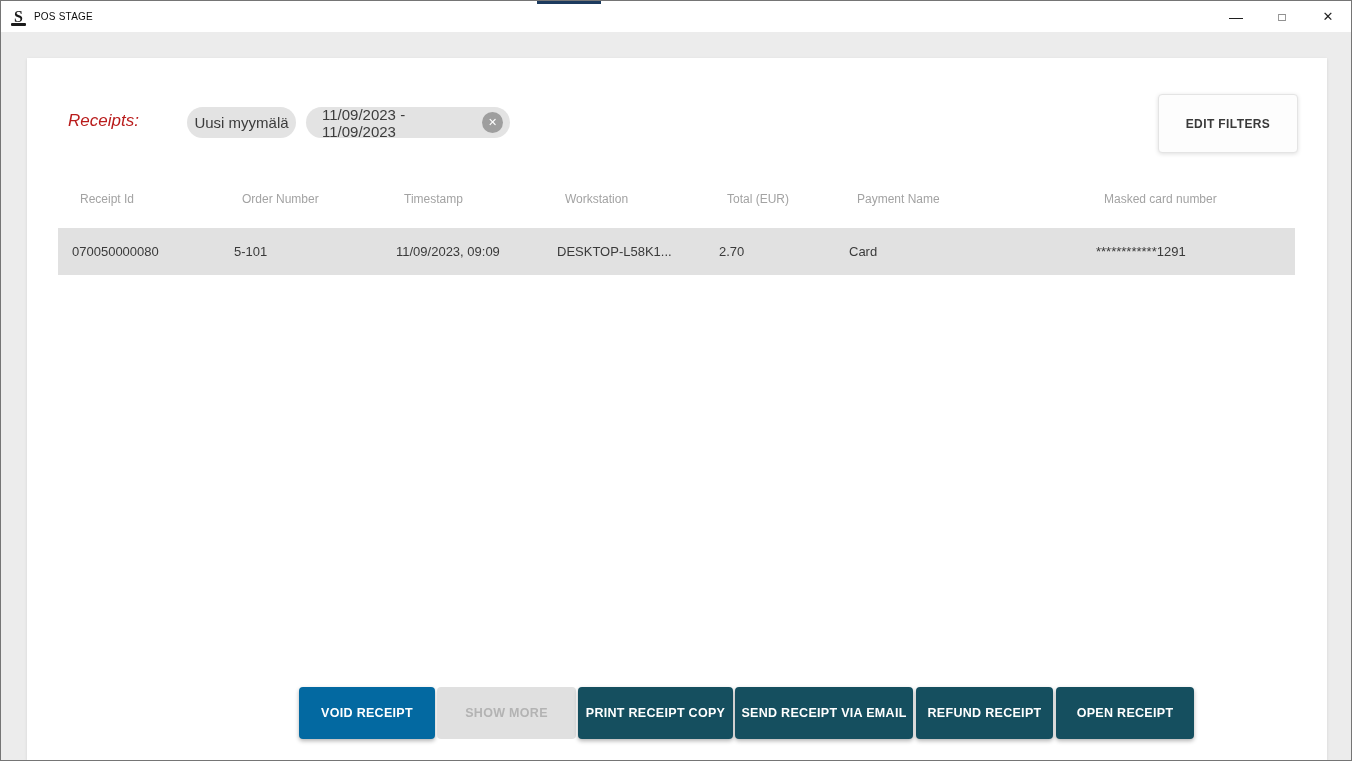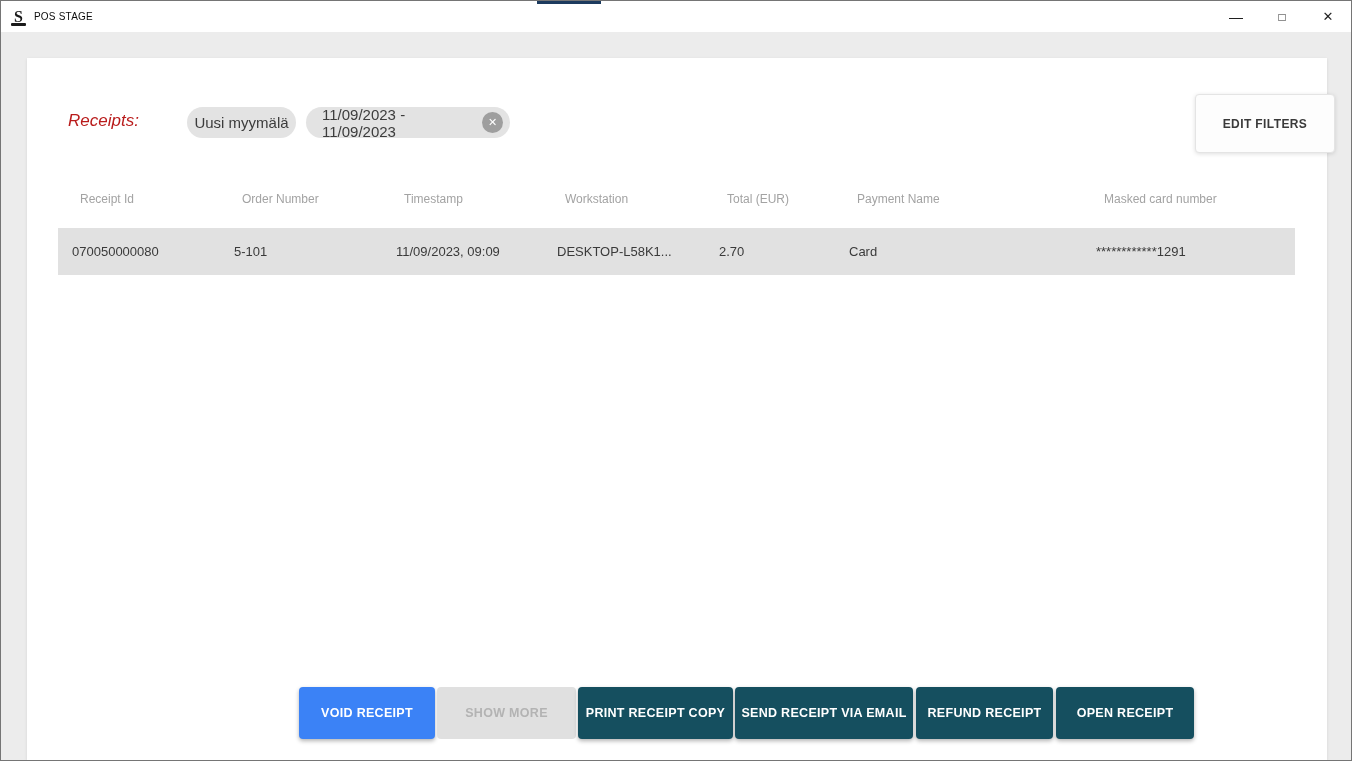--- a/index.html
+++ b/index.html
@@ -35,37 +35,37 @@
   .chip{position:absolute;top:49px;height:31px;display:inline-flex;align-items:center;
     background:#e3e3e3;border-radius:16px;color:#3c3c3c;font-size:15px;padding:0 16px;box-sizing:border-box;}
   .chip-store{left:160px;width:109px;justify-content:center;padding:0;}
   .chip-date{left:279px;width:204px;padding:0 7px 0 16px;justify-content:space-between;}
   .chip-close{width:21px;height:21px;border-radius:50%;background:#9e9e9e;color:#ffffff;
     display:flex;align-items:center;justify-content:center;font-size:11px;margin-left:9px;cursor:pointer;flex:0 0 auto;}
   .edit-filters{position:absolute;left:1131px;top:36px;width:138px;height:57px;
     background:#fdfdfd;border:1px solid #e4e4e4;border-radius:4px;
     box-shadow:0 1px 4px rgba(0,0,0,0.13);
     display:flex;align-items:center;justify-content:center;
-    font-size:12px;font-weight:bold;color:#3a3a3a;letter-spacing:0.4px;cursor:pointer;margin-left:37px;}
+    font-size:12px;font-weight:bold;color:#3a3a3a;letter-spacing:0.4px;cursor:pointer;}
 
   
   .tbl-grid{display:grid;grid-template-columns:162px 162px 161px 162px 130px 247px 1fr;}
   .tbl-head{position:absolute;left:31px;top:128px;width:1237px;height:26px;align-items:center;}
   .tbl-head .cell{padding-left:22px;font-size:12px;color:#a3a3a3;white-space:nowrap;overflow:hidden;}
   .tbl-row{position:absolute;left:31px;top:170px;width:1237px;height:47px;background:#e1e1e1;
     align-items:center;cursor:pointer;}
   .tbl-row .cell{padding-left:14px;font-size:13px;color:#3a3a3a;white-space:nowrap;overflow:hidden;}
 
   
   .abtn{position:absolute;top:629px;height:52px;border:none;border-radius:4px;
     display:flex;align-items:center;justify-content:center;
     font-family:inherit;font-size:12.5px;font-weight:bold;color:#ffffff;letter-spacing:0.3px;
     box-shadow:0 2px 4px rgba(0,0,0,0.30);cursor:pointer;white-space:nowrap;}
   .abtn.close-btn{left:32px;width:137px;background:#3f4042;}
-  .abtn.void-btn{left:272px;width:136px;background:#3b82f6;}
+  .abtn.void-btn{left:272px;width:136px;background:#0369a1;}
   .abtn.showmore-btn{left:410px;width:139px;background:#e0e0e0;color:#b3b3b3;box-shadow:none;cursor:default;}
   .abtn.teal{background:#154f5f;text-align:center;}
   .abtn.print-btn{left:551px;width:155px;}
   .abtn.email-btn{left:708px;width:178px;}
   .abtn.refund-btn{left:889px;width:137px;}
   .abtn.open-btn{left:1029px;width:138px;}
 </style>
 </head>
 <body>
 

